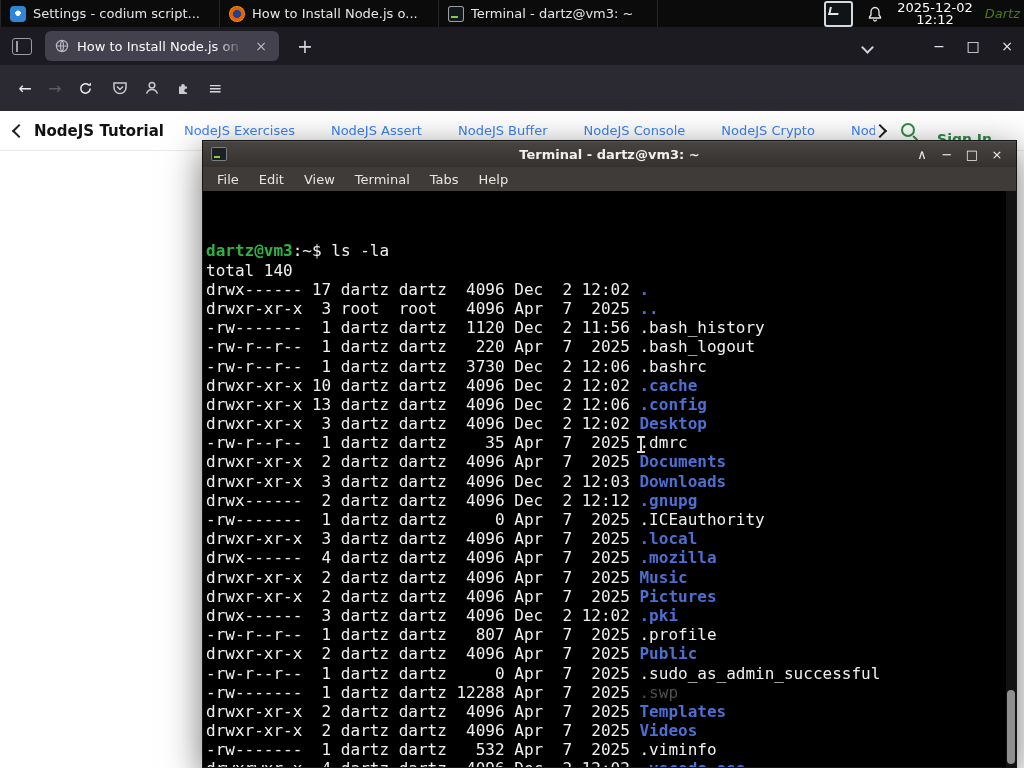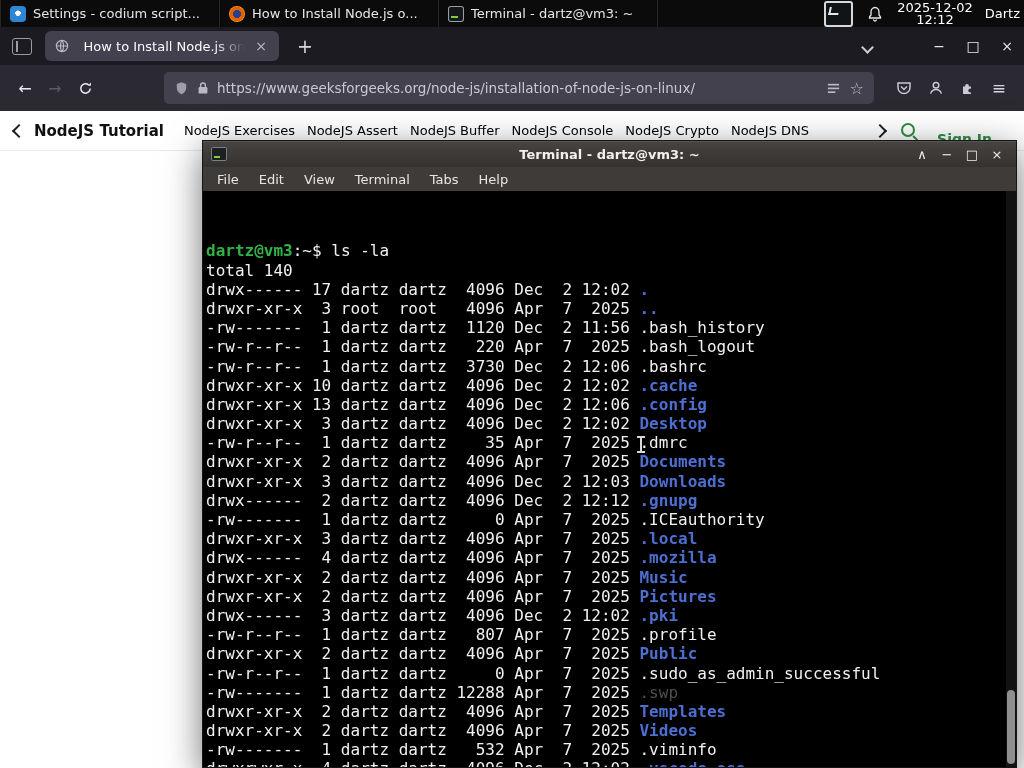--- a/index.html
+++ b/index.html
@@ -24,25 +24,25 @@
   .ic-terminal{border-radius:3px;background:#15181a;box-shadow:inset 0 0 0 1px #9aa0a3;position:relative;}
   .ic-terminal::after{content:"";position:absolute;left:3px;bottom:4px;width:7px;height:2px;background:#7fd13b;}
   .lbl{overflow:hidden;}
   .spacer{flex:1;}
   .tray-term{width:25px;height:22px;border:2px solid #d7dadc;border-radius:3px;background:#101417;
              position:relative;margin-right:14px;}
   .tray-term::after{content:"";position:absolute;left:3px;top:4px;width:8px;height:6px;
              border-left:2px solid #e8e8e8;border-bottom:2px solid #e8e8e8;transform:skewX(-12deg);}
   .bell{margin-right:14px;display:flex;align-items:center;}
   .clock{font-size:13px;line-height:12px;text-align:center;margin-right:12px;color:#ffffff;}
-  .puser{font-size:13px;margin-right:4px;color:#ffffff;}
+  .puser{font-size:13px;margin-right:4px;color:#4d7c0f;font-style:italic;}
 
   
   .tabbar{position:absolute;left:0;top:27px;width:1024px;height:38px;background:#1c1b22;
-          display:flex;align-items:center;z-index:10;border-bottom:1px solid #141318;text-align:right;}
+          display:flex;align-items:center;z-index:10;border-bottom:1px solid #141318;}
   .fview{width:18px;height:15px;border:1.6px solid #9b9aa5;border-radius:3px;margin:0 13px 0 12px;position:relative;}
   .fview::after{content:"";position:absolute;left:3px;top:2px;bottom:2px;width:2px;background:#9b9aa5;}
   .tab{height:30px;background:#42414d;border-radius:6px;display:flex;align-items:center;gap:8px;
        padding:0 10px;width:214px;color:#fbfbfe;font-size:13px;}
   .tab-title{flex:1;overflow:hidden;white-space:nowrap;
        -webkit-mask-image:linear-gradient(90deg,#000 82%,transparent);
        mask-image:linear-gradient(90deg,#000 82%,transparent);}
   .tab-close{color:#b9b9c3;font-size:14px;padding:0 2px;}
   .newtab{color:#d6d6de;font-size:19px;margin-left:12px;padding:0 6px;}
   .tabs-chev{margin-right:44px;padding:6px;}
@@ -63,21 +63,21 @@
             padding:0 10px;gap:8px;margin:0 10px 0 64px;color:#c9c9d2;font-size:13.5px;min-width:0;}
   .url-text{flex:1;overflow:hidden;white-space:nowrap;}
   .ricons{display:flex;align-items:center;gap:16px;margin:0 8px 0 12px;flex:0 0 auto;}
   .gstar{color:#b9b9c3;font-size:16px;}
   .gmenu{color:#d5d5de;font-size:17px;}
 
   .sitenav{position:absolute;left:0;top:111px;width:1024px;height:40px;background:#ffffff;
            border-bottom:1px solid #ebebeb;display:flex;align-items:center;
            padding:0 14px;box-sizing:border-box;color:#444;z-index:5;}
   .nav-title{font-weight:bold;font-size:15px;color:#111;margin:0 20px 0 10px;white-space:nowrap;}
-  .site-links{display:flex;gap:12px;flex:1;overflow:hidden;font-size:13px;color:#000000;white-space:nowrap;}
+  .site-links{display:flex;gap:36px;flex:1;overflow:hidden;font-size:13px;color:#3b82f6;white-space:nowrap;}
   .slink{flex:0 0 auto;}
   .search-ic{position:relative;width:20px;height:20px;margin-left:14px;flex:0 0 auto;}
   .search-ic::before{content:"";position:absolute;left:2px;top:2px;width:10px;height:10px;
        border:2px solid var(--brand,#2f8d46);border-radius:50%;}
   .search-ic::after{content:"";position:absolute;left:14px;top:14px;width:6px;height:2.4px;
        background:var(--brand,#2f8d46);transform:rotate(45deg);transform-origin:left center;}
   .signin{color:var(--brand,#2f8d46);font-weight:600;font-size:14px;margin:16px 18px 0 18px;flex:0 0 auto;}
 
   .page{position:absolute;left:0;top:151px;width:1024px;height:617px;background:#ffffff;z-index:1;}
 
@@ -165,36 +165,20 @@
 
 <div class="toolbar">
   <span class="navbtn">←</span>
   <span class="navbtn disabled">→</span>
   <span class="navbtn">
     <svg width="15" height="15" viewBox="0 0 16 16">
       <path d="M13 8a5 5 0 1 1-1.6-3.7" fill="none" stroke="#e9e9f0" stroke-width="1.6"></path>
       <path d="M13.8 1.6v3.4h-3.4z" fill="#e9e9f0"></path>
     </svg>
   </span>
-  <div class="urlfield">
-    <svg width="15" height="15" viewBox="0 0 16 16">
-      <path d="M8 1.2l5 1.9v4.1c0 3.4-2.1 5.9-5 7-2.9-1.1-5-3.6-5-7V3.1z" fill="#9d9dab"></path>
-    </svg>
-    <svg width="12" height="14" viewBox="0 0 12 14">
-      <rect x="1.6" y="6" width="8.8" height="6.6" rx="1.2" fill="#b9b9c3"></rect>
-      <path d="M3.6 6V4.4a2.4 2.4 0 0 1 4.8 0V6" fill="none" stroke="#b9b9c3" stroke-width="1.4"></path>
-    </svg>
-    <span class="url-text">https://www.geeksforgeeks.org/node-js/installation-of-node-js-on-linux/</span>
-    <svg width="15" height="15" viewBox="0 0 16 16">
-      <rect x="2" y="3" width="12" height="1.8" fill="#b9b9c3"></rect>
-      <rect x="2" y="7" width="12" height="1.8" fill="#b9b9c3"></rect>
-      <rect x="2" y="11" width="8" height="1.8" fill="#b9b9c3"></rect>
-    </svg>
-    <span class="gstar">☆</span>
-  </div>
   <div class="ricons">
     <svg width="16" height="16" viewBox="0 0 16 16">
       <path d="M2 3h12v4.6A6 6 0 0 1 8 13.6 6 6 0 0 1 2 7.6z" fill="none" stroke="#c9c9d2" stroke-width="1.5"></path>
       <path d="M5 6.5l3 3 3-3" fill="none" stroke="#c9c9d2" stroke-width="1.5"></path>
     </svg>
     <svg width="16" height="16" viewBox="0 0 16 16">
       <circle cx="8" cy="5.2" r="2.8" fill="none" stroke="#c9c9d2" stroke-width="1.5"></circle>
       <path d="M2.6 13.6a5.6 5.6 0 0 1 10.8 0" fill="none" stroke="#c9c9d2" stroke-width="1.5"></path>
     </svg>
     <svg width="16" height="16" viewBox="0 0 16 16">

